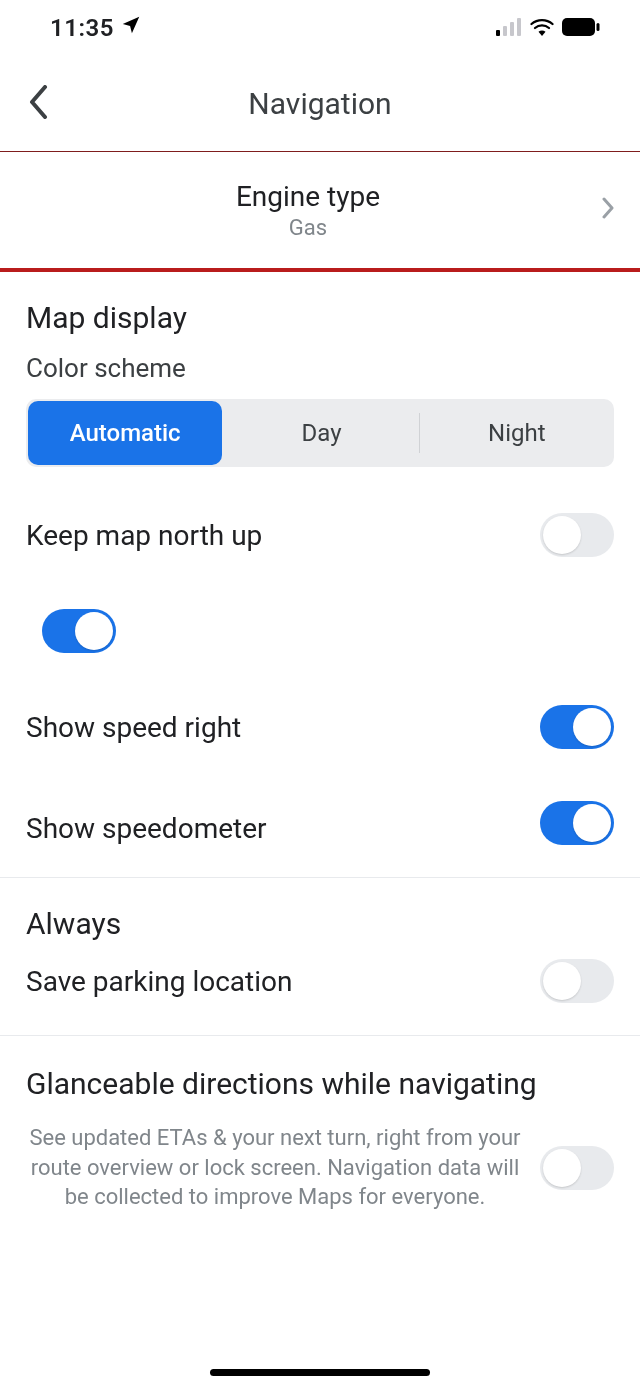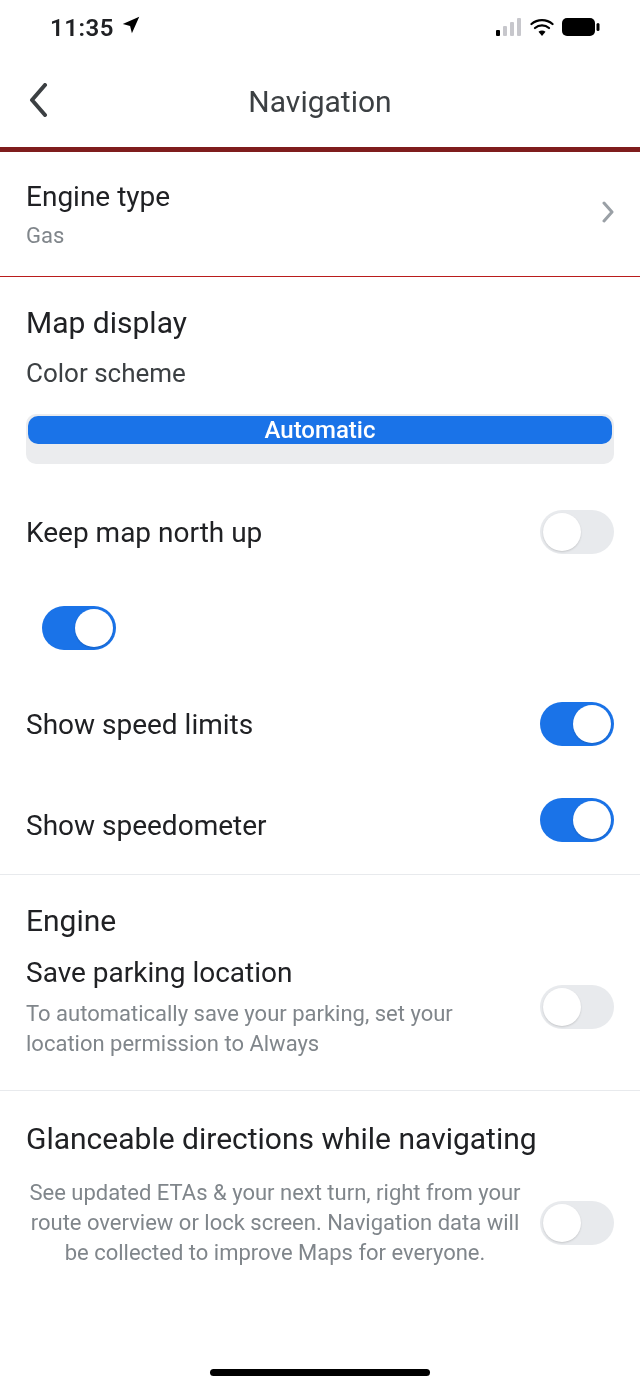--- a/index.html
+++ b/index.html
@@ -26,21 +26,21 @@
   .status-left { display: flex; align-items: flex-end; gap: 6px; }
   .status-right { display: flex; align-items: center; gap: 8px; }
 
   
   .nav-header {
     height: 96px;
     display: flex;
     align-items: center;
     justify-content: center;
     position: relative;
-    border-bottom: 5px solid #7f1d1d;
+    border-bottom: 1px solid #7f1d1d;
   }
   .back-btn {
     position: absolute;
     left: 14px;
     top: 50%;
     transform: translateY(-50%);
     width: 48px; height: 48px;
     display: flex; align-items: center; justify-content: center;
     background: none; border: none; cursor: pointer;
   }
@@ -60,48 +60,47 @@
     cursor: pointer;
   }
   .row-chevron .text-block { flex: 1; }
   .row-title {
     font-size: 28px;
     color: #202124;
   }
   .row-sub {
     font-size: 22px;
     color: #80868b;
-    margin-top: 10px;
-  }
-  .divider { border-bottom: 1px solid #b91c1c; }
+    margin-top: 2px;
+  }
+  .divider { border-bottom: 4px solid #b91c1c; text-align: center; }
 
   
   .section-header {
     font-size: 30px;
     font-weight: 400;
     color: #202124;
     padding: 28px 26px 8px 26px;
   }
   .sub-label {
     font-size: 26px;
     color: #3c4043;
-    padding: 10px 26px 26px 26px;
+    padding: 10px 26px 16px 26px;
   }
 
   
   .seg-wrap {
     padding: 0 26px 20px 26px;
   }
   .seg {
     display: flex;
     background: #ebecee;
     border-radius: 10px;
     overflow: hidden;
-    height: 50px;
-    flex-direction: column;
+    height: 68px;
   }
   .seg-item {
     flex: 1;
     display: flex;
     align-items: center;
     justify-content: center;
     font-size: 24px;
     color: #3c4043;
     cursor: pointer;
     position: relative;
@@ -236,20 +235,21 @@
         <path d="M2 2 L10 11 L2 20" stroke="#9aa0a6" stroke-width="3" fill="none" stroke-linecap="round" stroke-linejoin="round"></path>
       </svg>
   </span>
 </div>
 
 <div class="section-header">Map display</div>
 <div class="sub-label">Color scheme</div>
 <div class="seg-wrap">
   <div class="seg">
     <div class="seg-item selected">Automatic</div>
+    <div class="seg-item">Day</div>
     <div class="seg-sep"></div>
     <div class="seg-item">Night</div>
   </div>
 </div>
 
 <div class="toggle-row">
   <div class="text-block">
       <div class="toggle-title">Keep map north up</div>
     </div>
   <div class="switch off">
@@ -258,43 +258,42 @@
 </div>
 
 <div class="toggle-row">
   <div class="switch on">
       <div class="thumb"></div>
     </div>
 </div>
 
 <div class="toggle-row">
   <div class="text-block">
-      <div class="toggle-title">Show speed limits</div>
+      <div class="toggle-title">Show speed right</div>
     </div>
   <div class="switch on">
       <div class="thumb"></div>
     </div>
 </div>
 
 <div class="toggle-row" style="padding-bottom:32px;align-items:flex-end;">
   <div class="text-block">
       <div class="toggle-title">Show speedometer</div>
     </div>
   <div class="switch on">
       <div class="thumb"></div>
     </div>
 </div>
 
 <div class="section-divider"></div>
 
-<div class="section-header">Engine</div>
+<div class="section-header">Always</div>
 <div class="toggle-row" style="padding-top:10px;padding-bottom:32px;">
   <div class="text-block">
     <div class="toggle-title">Save parking location</div>
-    <div class="toggle-desc">To automatically save your parking, set your location permission to Always</div>
   </div>
   <div class="switch off">
       <div class="thumb"></div>
     </div>
 </div>
 
 <div class="section-divider"></div>
 
 <div class="glance-title">Glanceable directions while navigating</div>
 <div class="toggle-row" style="padding-top:14px;text-align:center;">

